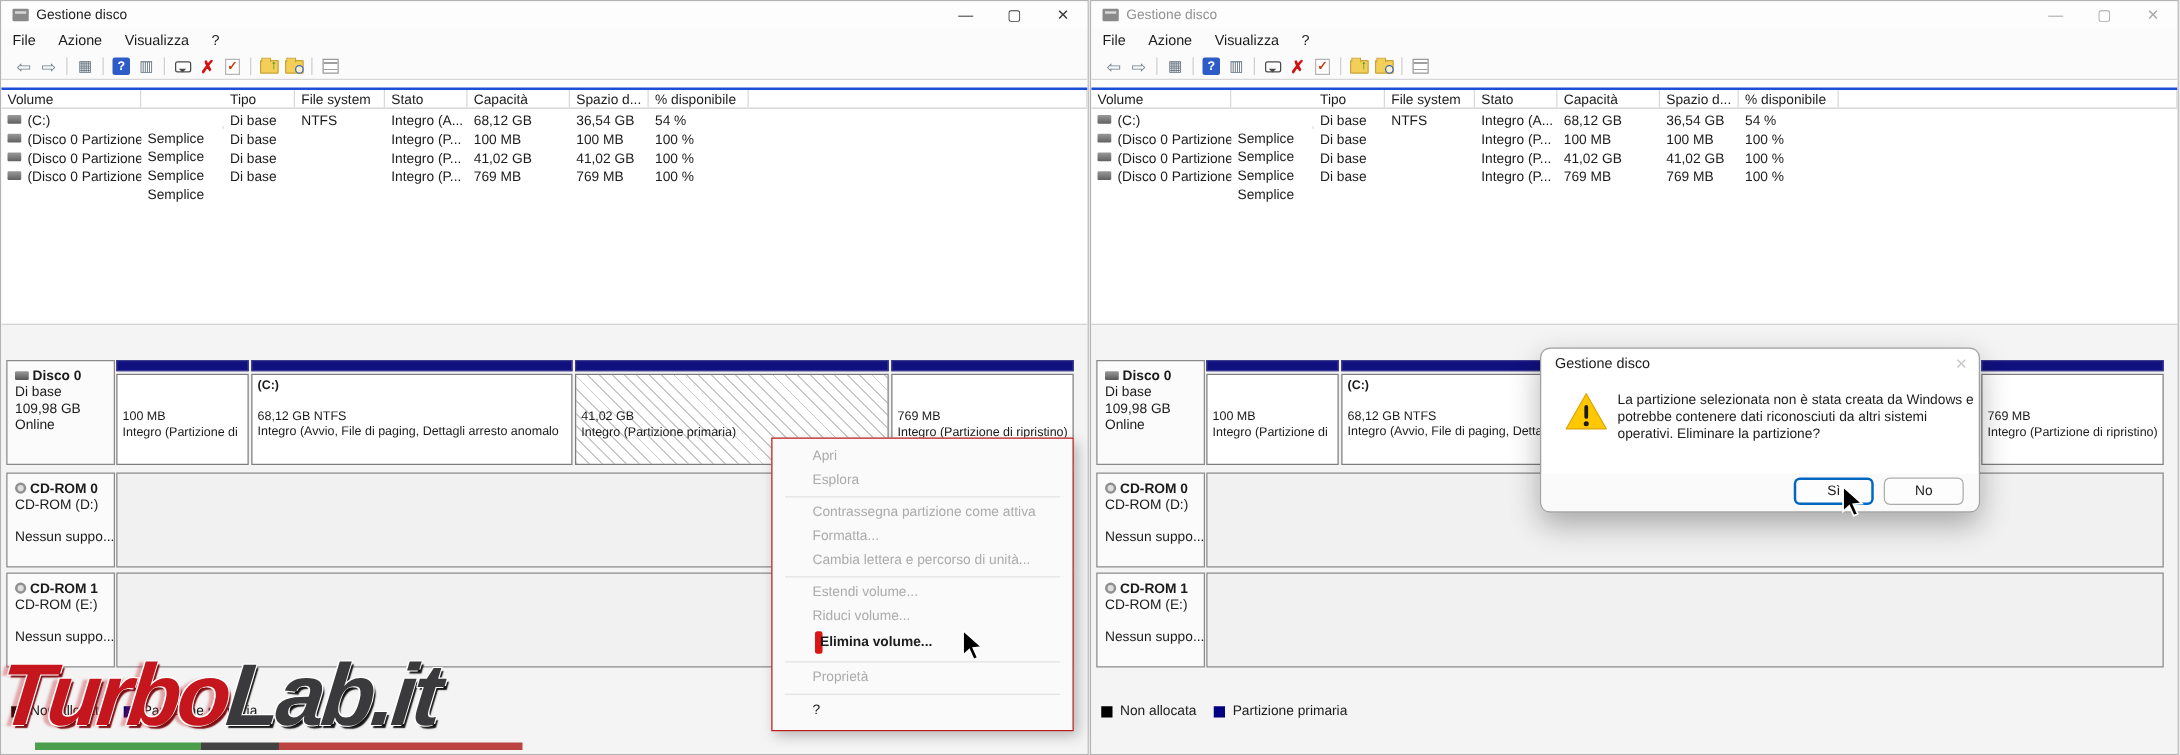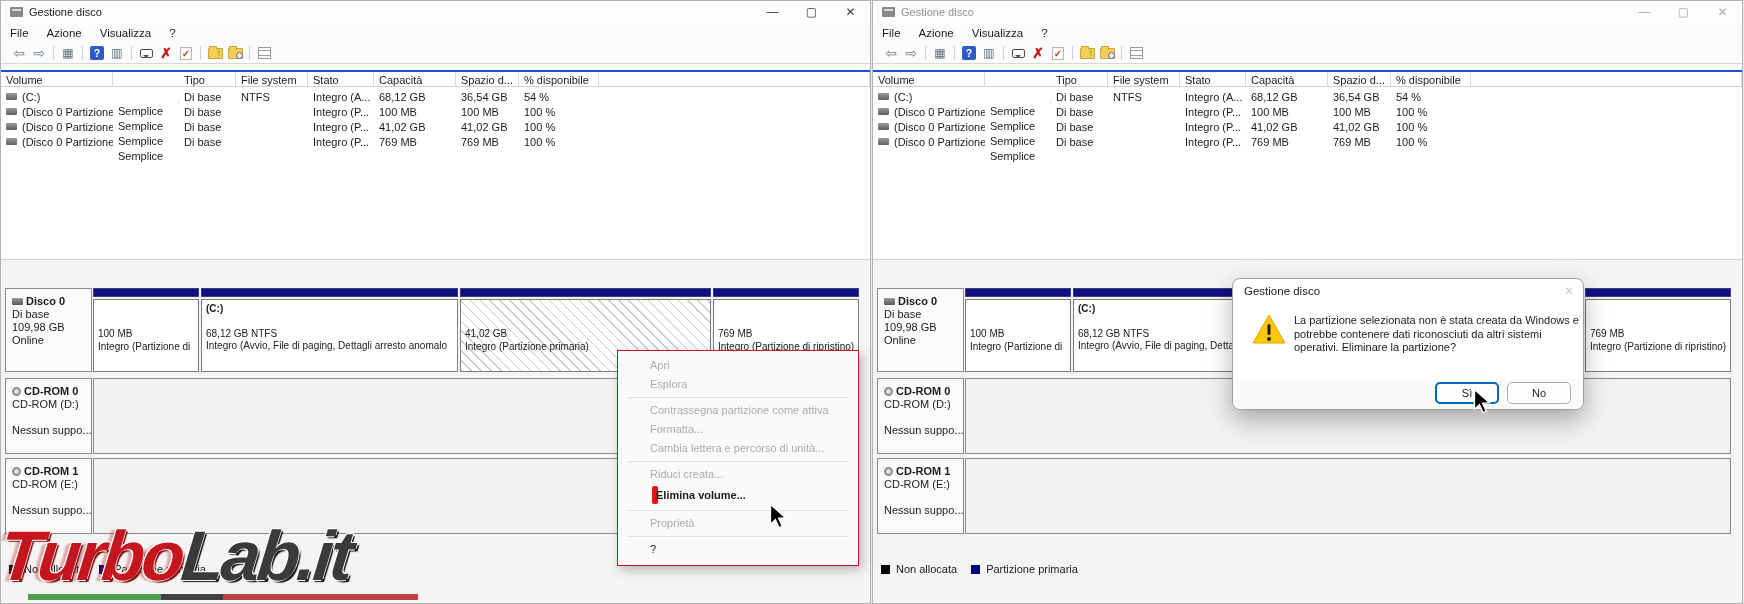--- a/index.html
+++ b/index.html
@@ -487,21 +487,22 @@
 </div>
 
 <div class="ctxmenu">
   <div class="mi">Apri</div>
   <div class="mi">Esplora</div>
   <div class="msep"></div>
   <div class="mi">Contrassegna partizione come attiva</div>
   <div class="mi">Formatta...</div>
   <div class="mi">Cambia lettera e percorso di unità...</div>
   <div class="msep"></div>
-  <div class="mi">Riduci creata...</div>
+  <div class="mi">Estendi volume...</div>
+  <div class="mi">Riduci volume...</div>
   <div class="mi enabled mi-danger">
     <span class="red-frame"></span>
     <span>Elimina volume...</span>
   </div>
   <div class="msep"></div>
   <div class="mi">Proprietà</div>
   <div class="msep"></div>
   <div class="mi enabled">?</div>
 </div>
 

